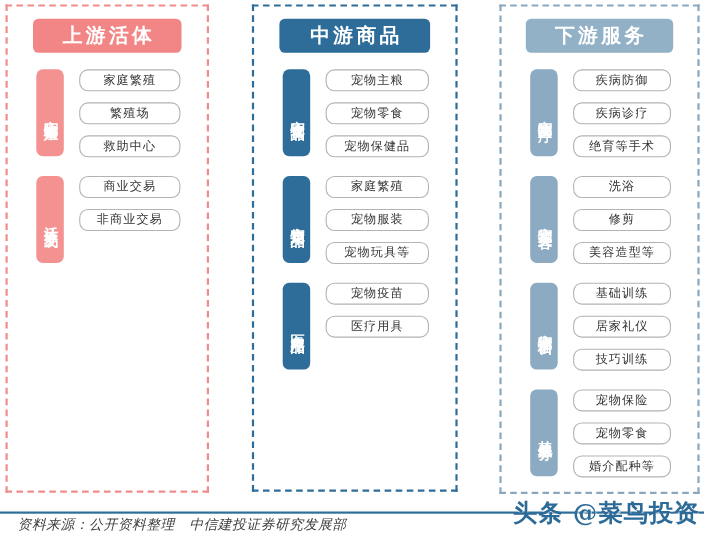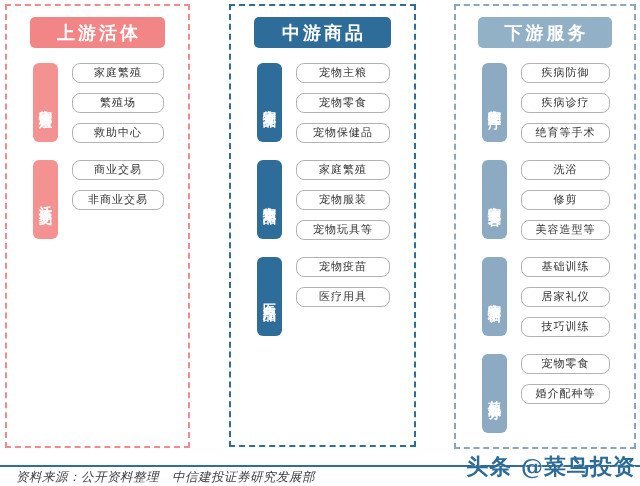--- a/index.html
+++ b/index.html
@@ -174,20 +174,21 @@
     <div class="items">
             <div class="item-box">基础训练</div>
             <div class="item-box">居家礼仪</div>
             <div class="item-box">技巧训练</div>
           </div>
   </div>
 
   <div class="group">
     <div class="vlabel">其他服务</div>
     <div class="items">
+            <div class="item-box">宠物保险</div>
             <div class="item-box">宠物零食</div>
             <div class="item-box">婚介配种等</div>
           </div>
   </div>
 </div>
   </section>
 </div>
 
 <div class="footer-line"></div>
 <div class="source">资料来源：公开资料整理　中信建投证券研究发展部</div>

